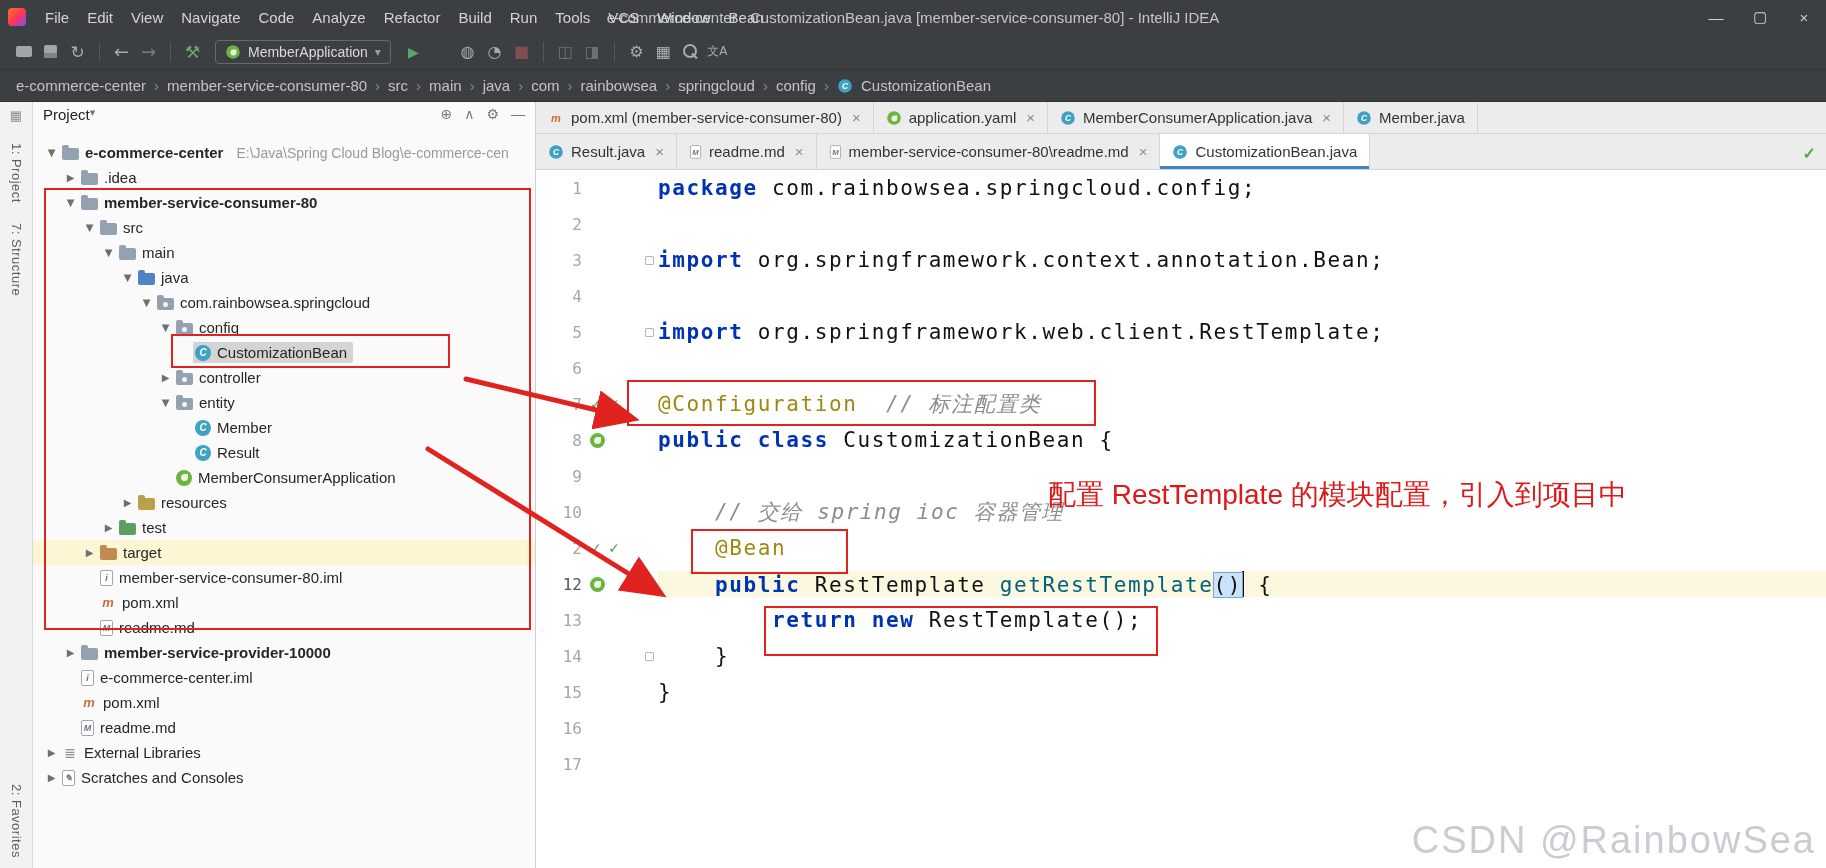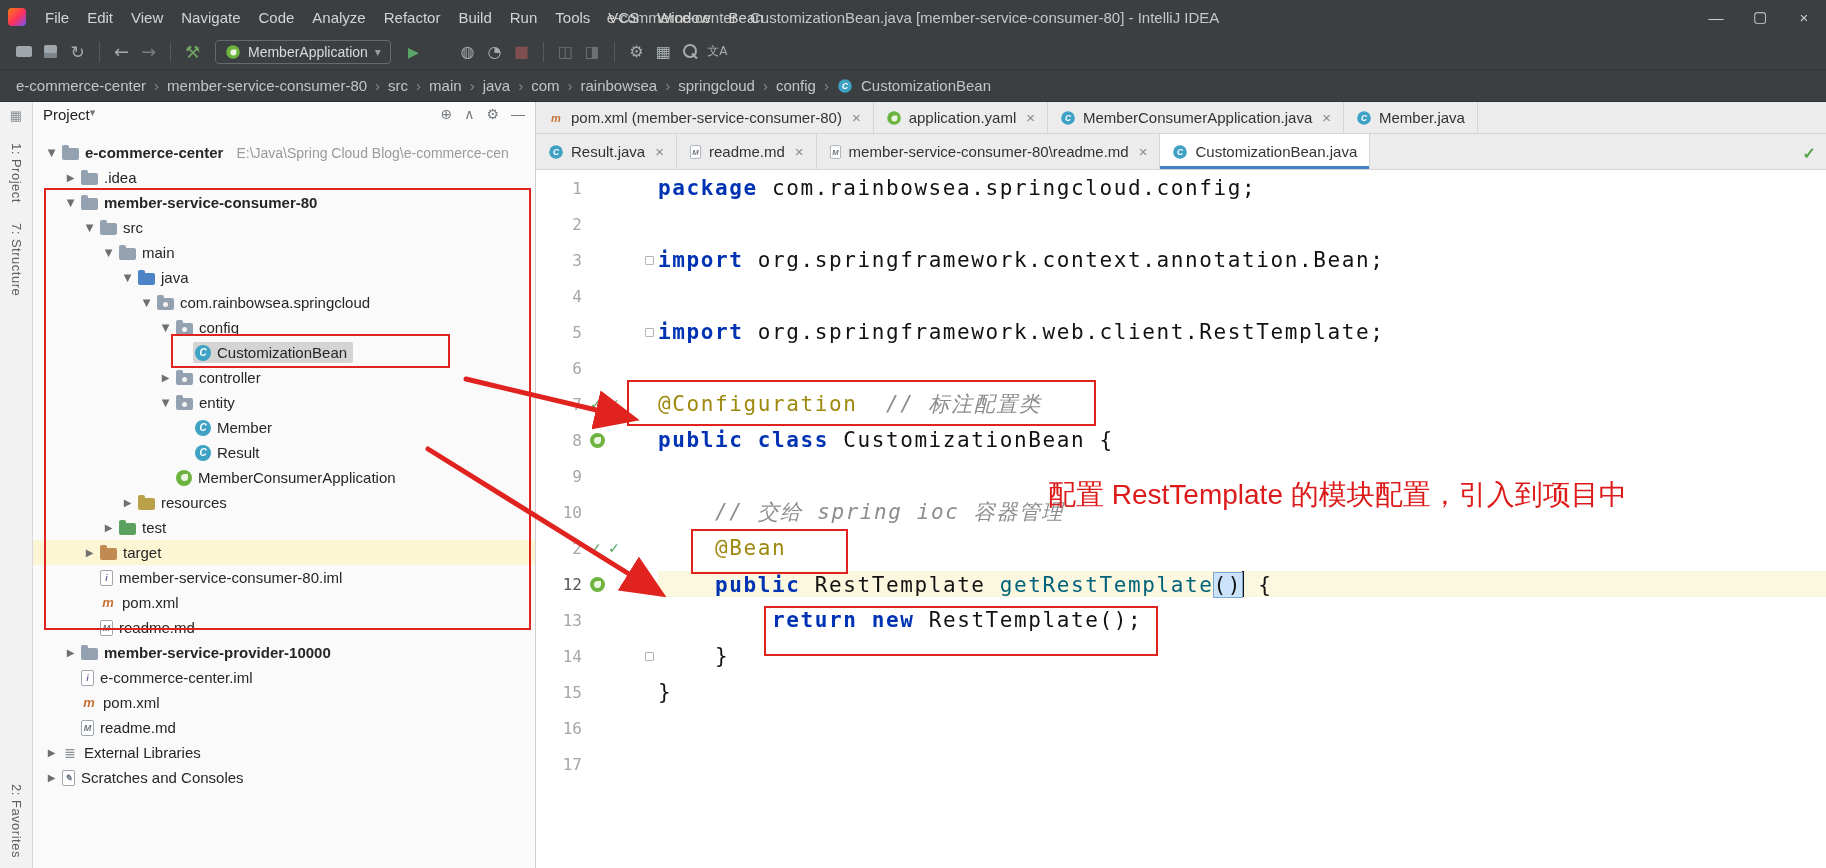--- a/index.html
+++ b/index.html
@@ -611,15 +611,16 @@
         <polygon points="0,0 9,4 0,8" fill="#e0231f"></polygon>
       </marker>
     </defs>
     <line x1="466" y1="379" x2="630" y2="418" stroke="#e0231f" stroke-width="5" stroke-linecap="round" marker-end="url(#ah)"></line>
     <line x1="428" y1="449" x2="658" y2="592" stroke="#e0231f" stroke-width="5" stroke-linecap="round" marker-end="url(#ah)"></line>
   </svg>
 
   <div class="red-note">配置 RestTemplate 的模块配置，引入到项目中</div>
 
   <div class="watermark">
+    <span class="wm-back">CSDN @RainbowSea</span>
   </div>
 
 </div>
 
 </body></html>

